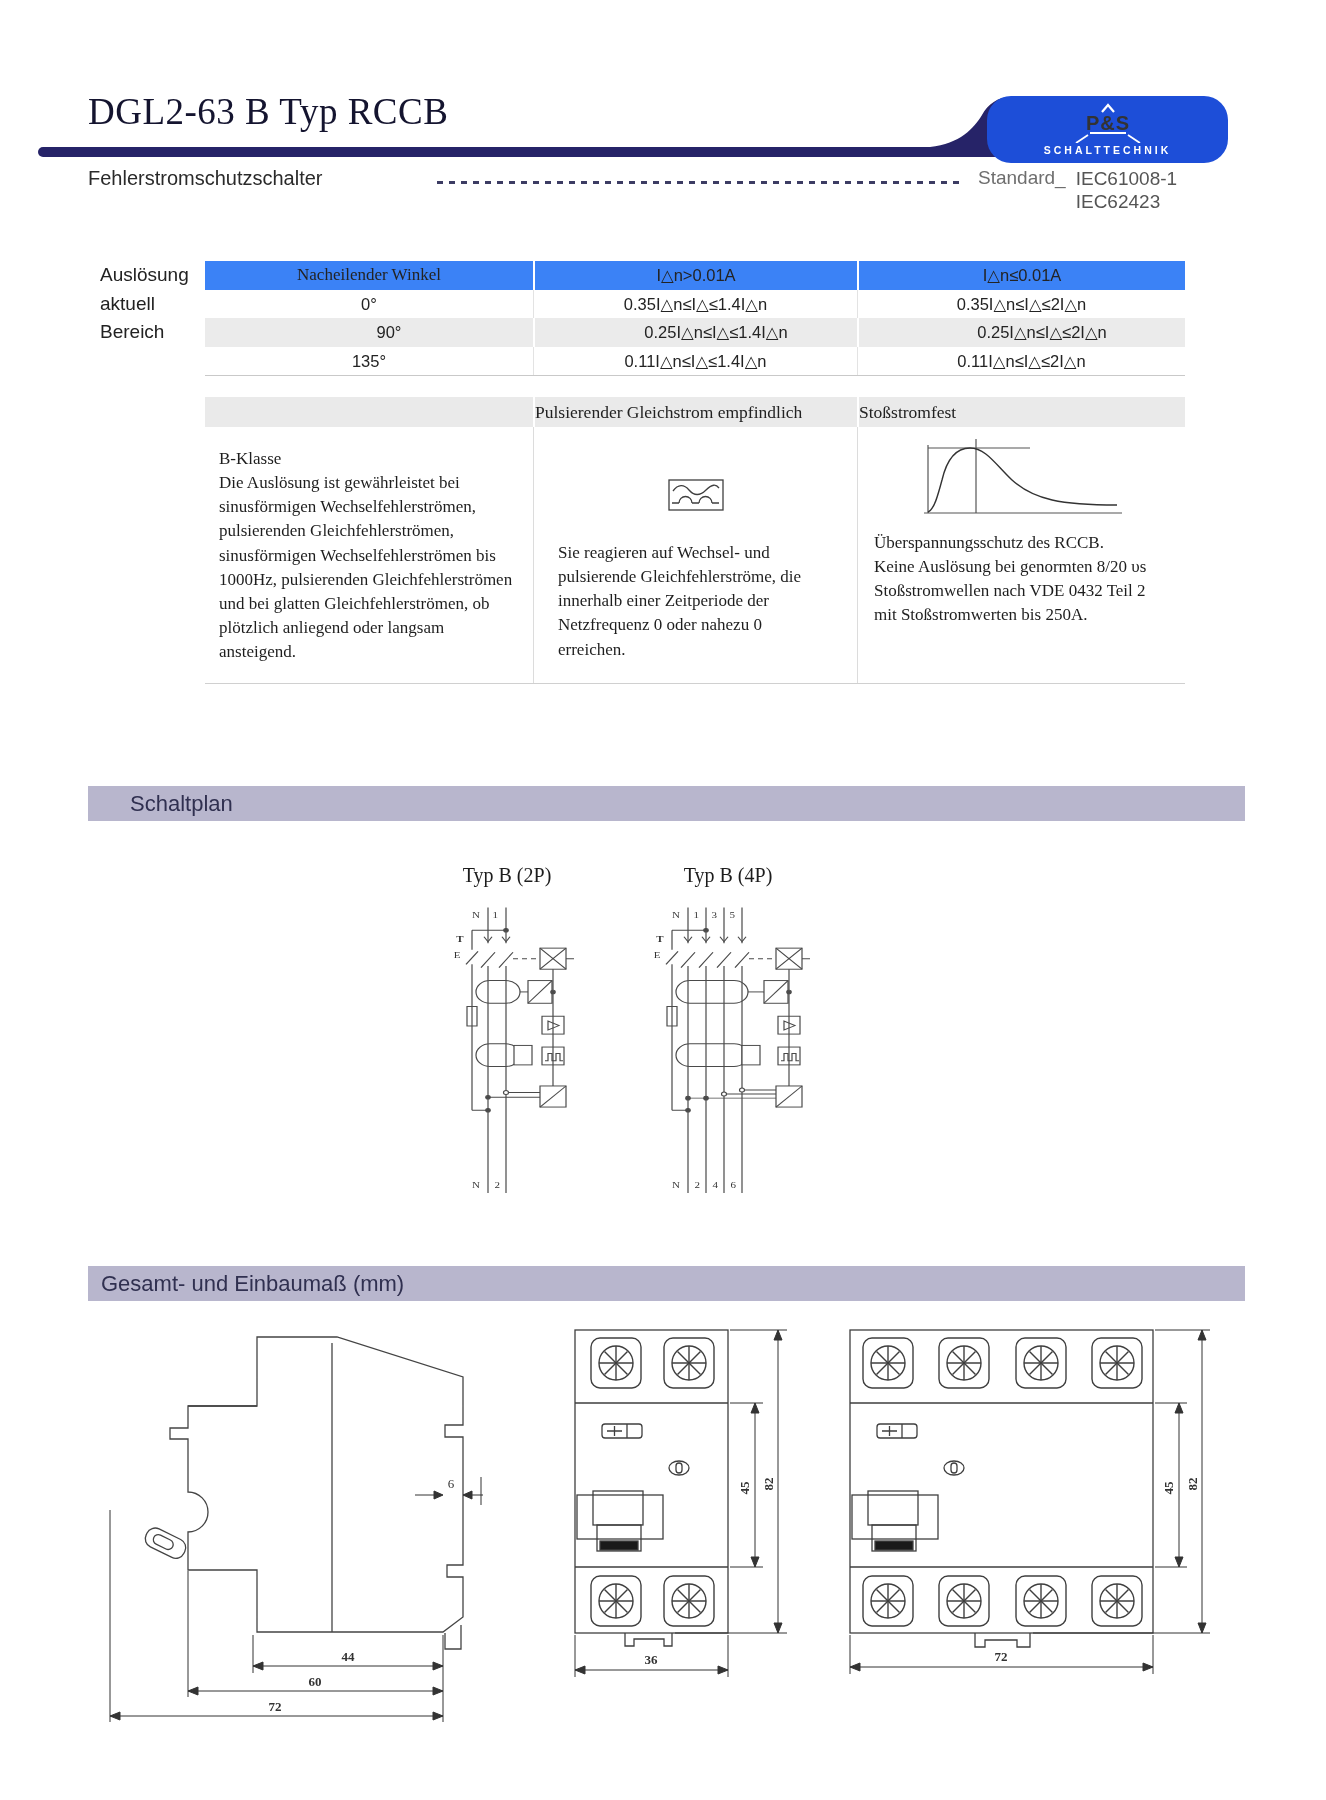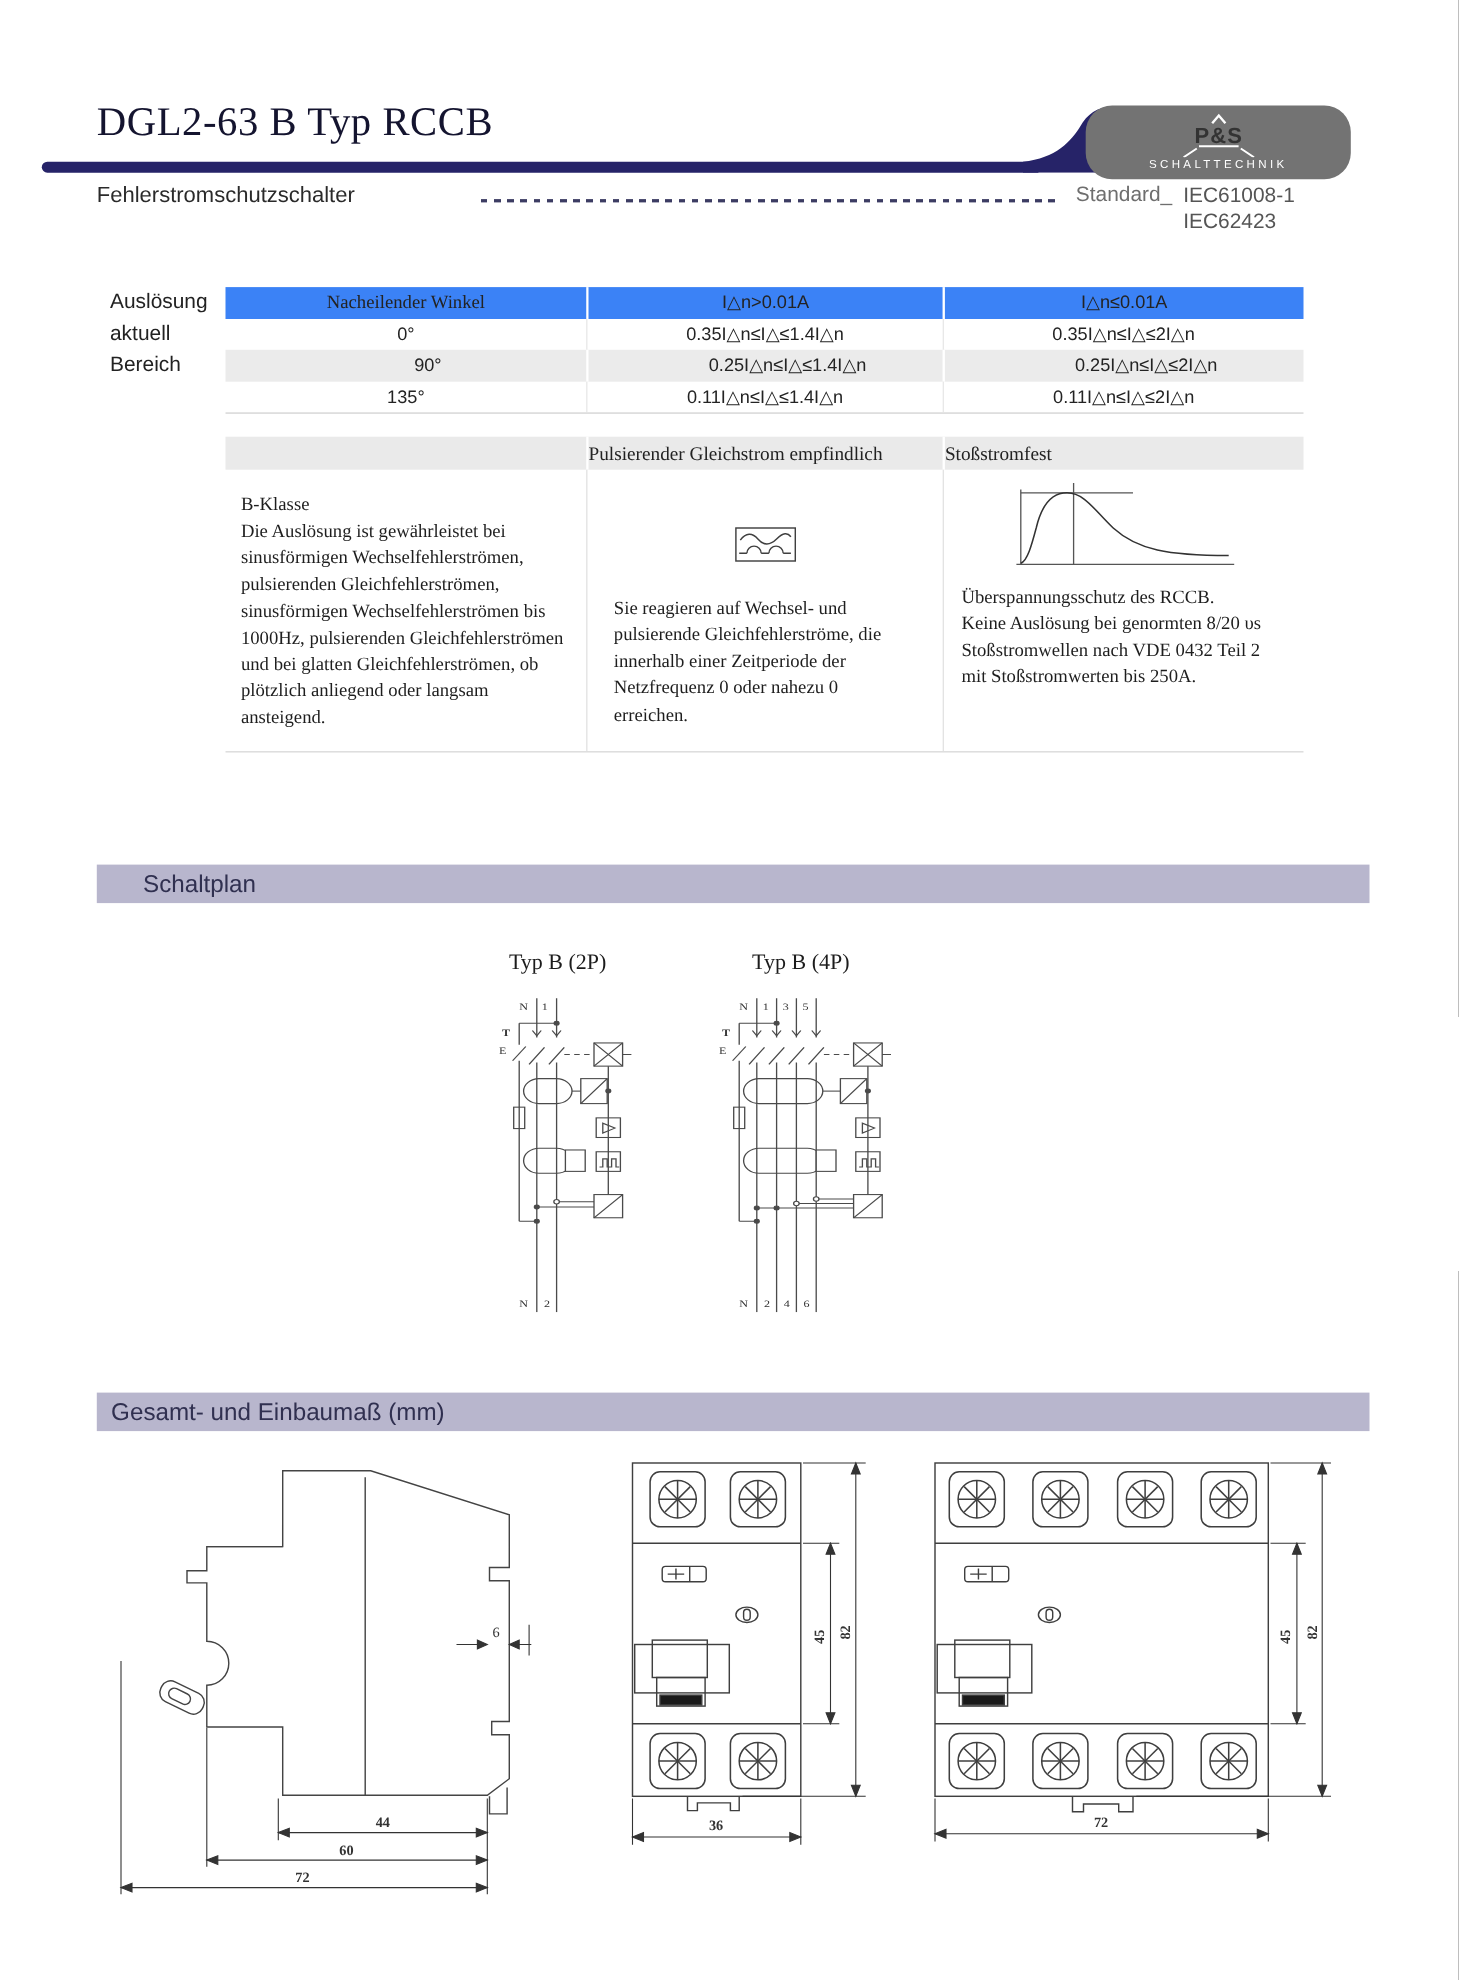--- a/index.html
+++ b/index.html
@@ -5,23 +5,23 @@
   html,body{margin:0;padding:0;background:#888;}
   .page{position:relative;width:1326px;height:1800px;background:#ffffff;overflow:hidden;
         font-family:"Liberation Sans",sans-serif;}
   .abs{position:absolute;}
 
   
   .title{left:88px;top:90px;font-family:"Liberation Serif",serif;font-size:37px;font-weight:500;
          color:#14142f;letter-spacing:.5px;}
   .title-rule{left:38px;top:147px;width:906px;height:10px;background:#262368;border-radius:5px 0 0 5px;}
   .swoosh{left:930px;top:95px;}
-  .badge{left:987px;top:96px;width:241px;height:67px;background:#737373;border-radius:24px;
+  .badge{left:987px;top:96px;width:241px;height:67px;background:#1d4ed8;border-radius:24px;
          display:flex;flex-direction:column;align-items:center;justify-content:center;}
-  .badge .tagline{color:#fff;font-size:10.5px;font-weight:normal;letter-spacing:3px;margin-top:1px;}
+  .badge .tagline{color:#fff;font-size:10.5px;font-weight:bold;letter-spacing:3px;margin-top:1px;}
   .subtitle{left:88px;top:167px;font-size:20px;color:#2a2a2a;}
   .leader{left:437px;top:181px;width:527px;height:3px;
           background:repeating-linear-gradient(90deg,#3c3c63 0 6px,transparent 6px 12px);}
   .std{left:978px;top:167px;font-size:19px;color:#6e6e6e;display:flex;gap:10px;}
   .std .vals{color:#555;display:flex;flex-direction:column;line-height:23px;}
 
   
   .trip-wrap{left:100px;top:261px;display:flex;}
   .side-labels{width:105px;font-size:19px;color:#222;}
   .side-labels div{height:28.5px;line-height:28.5px;}

